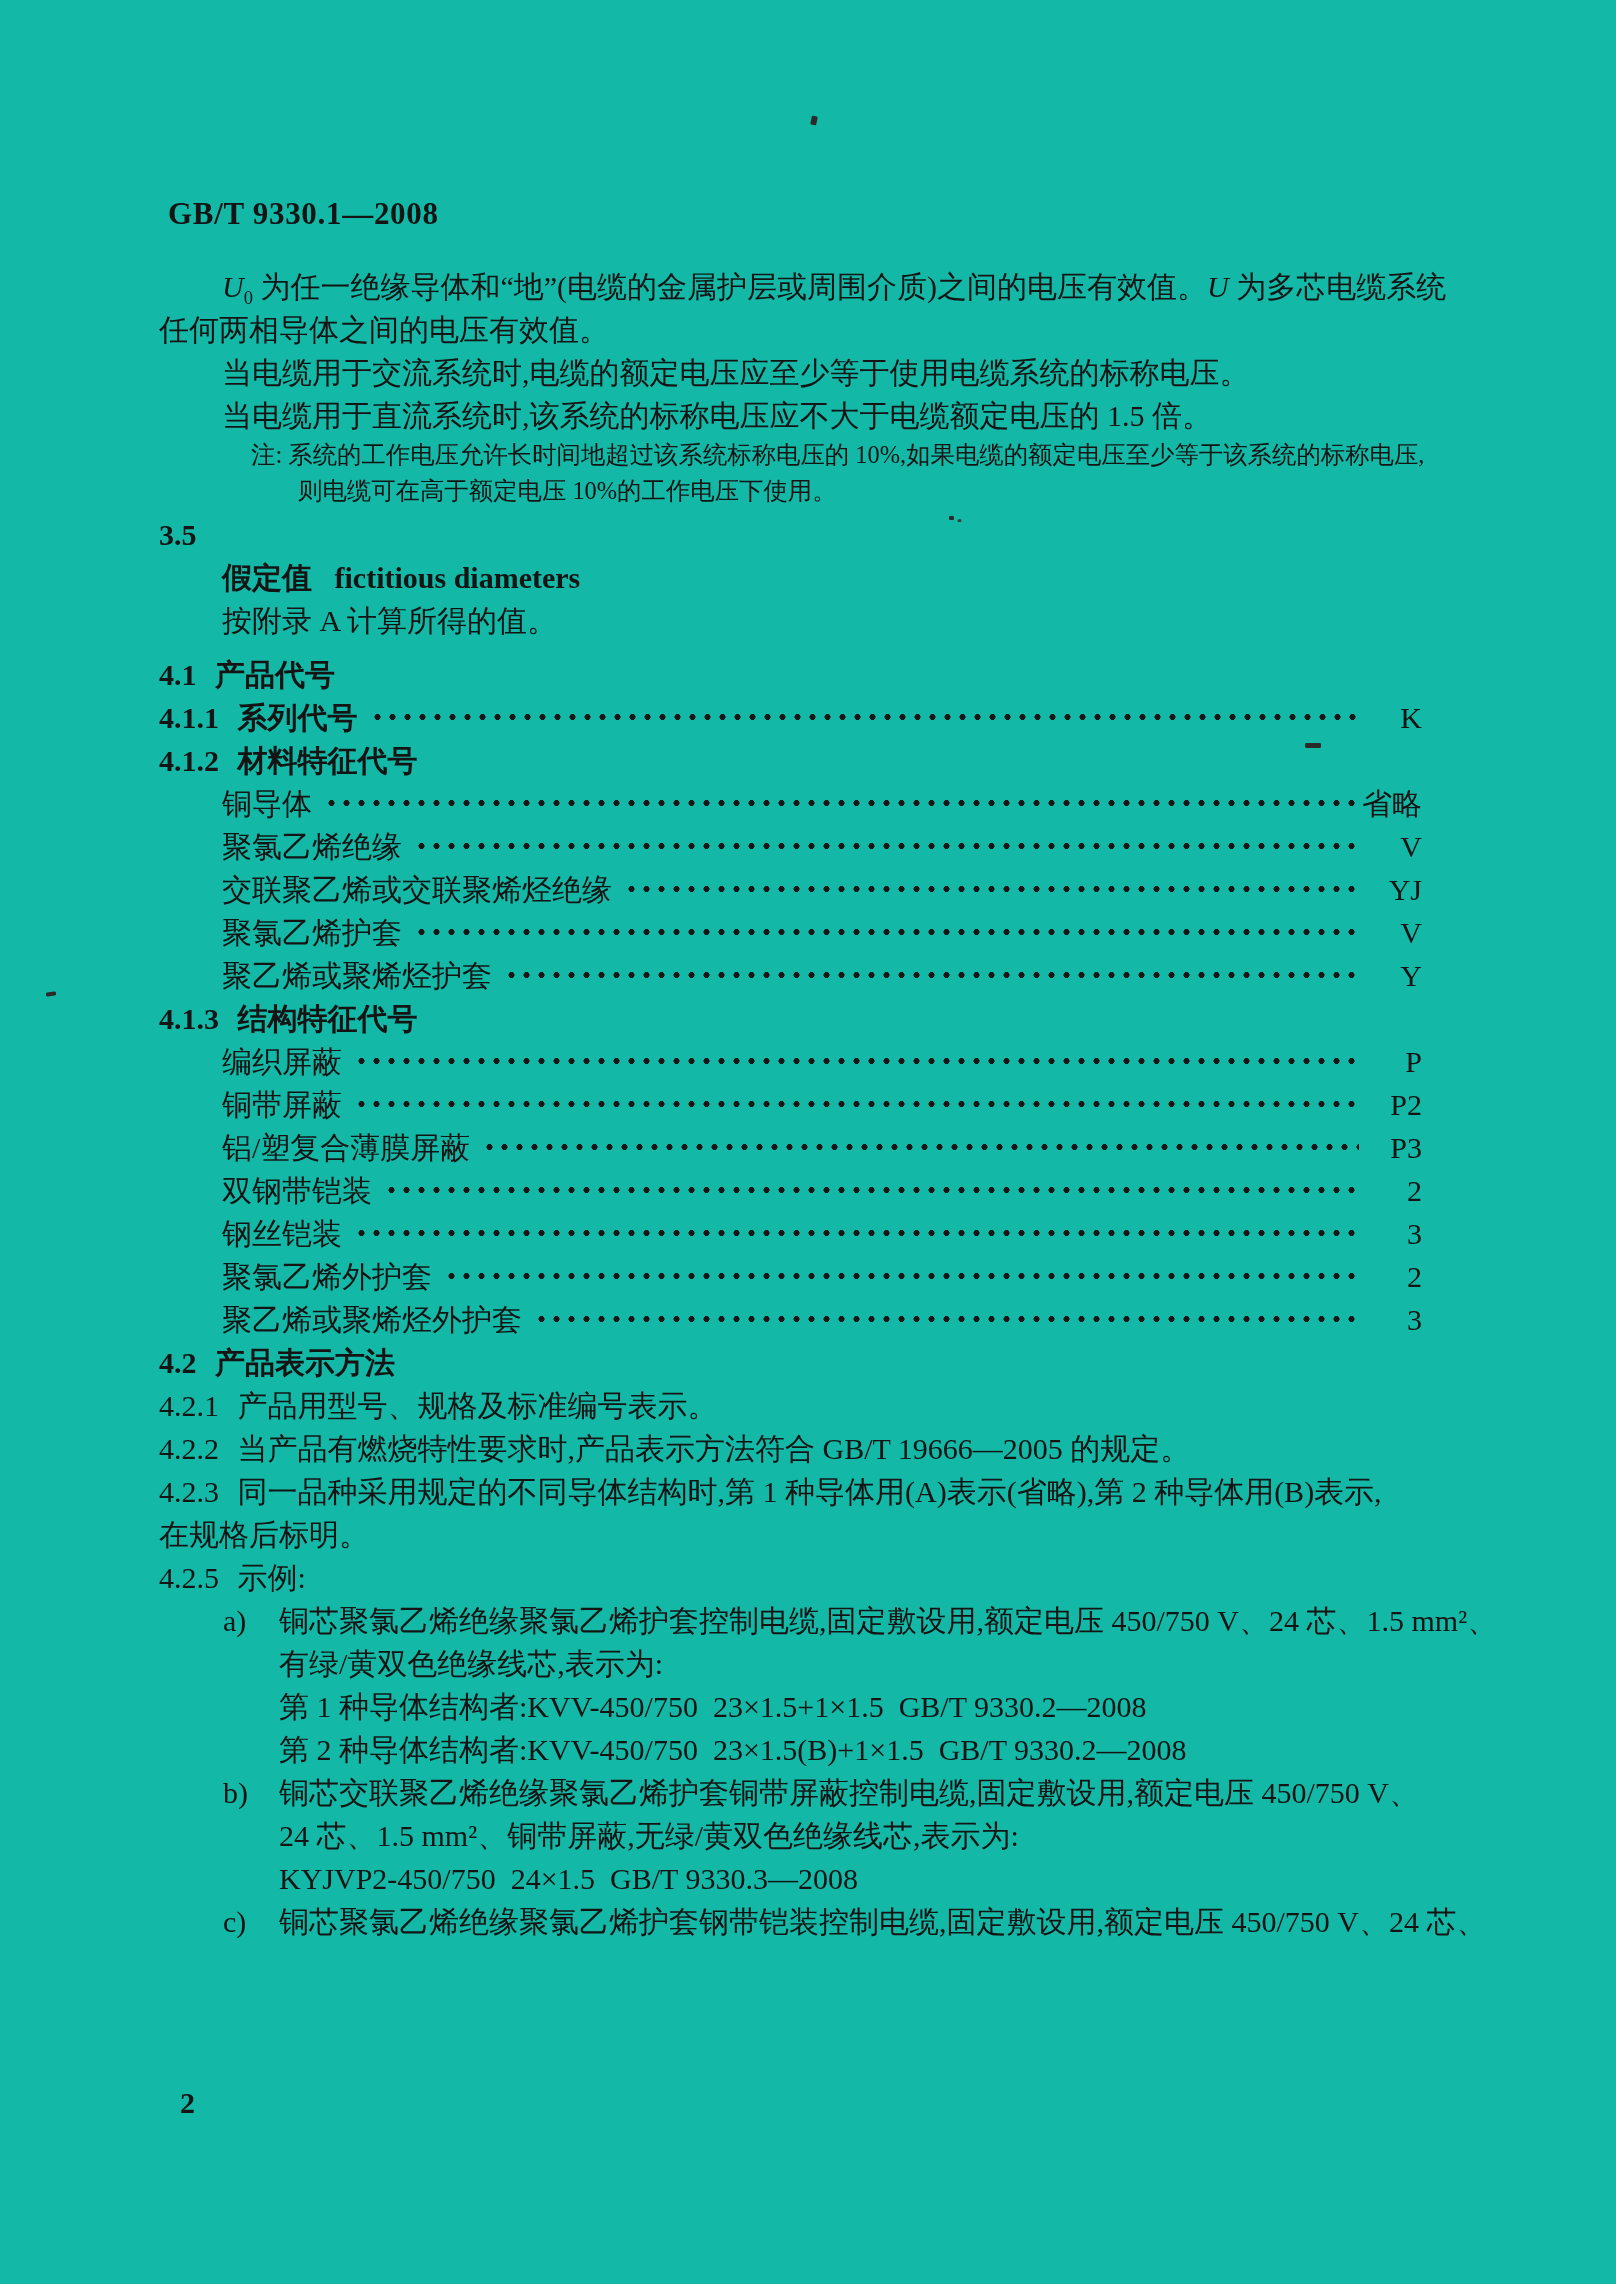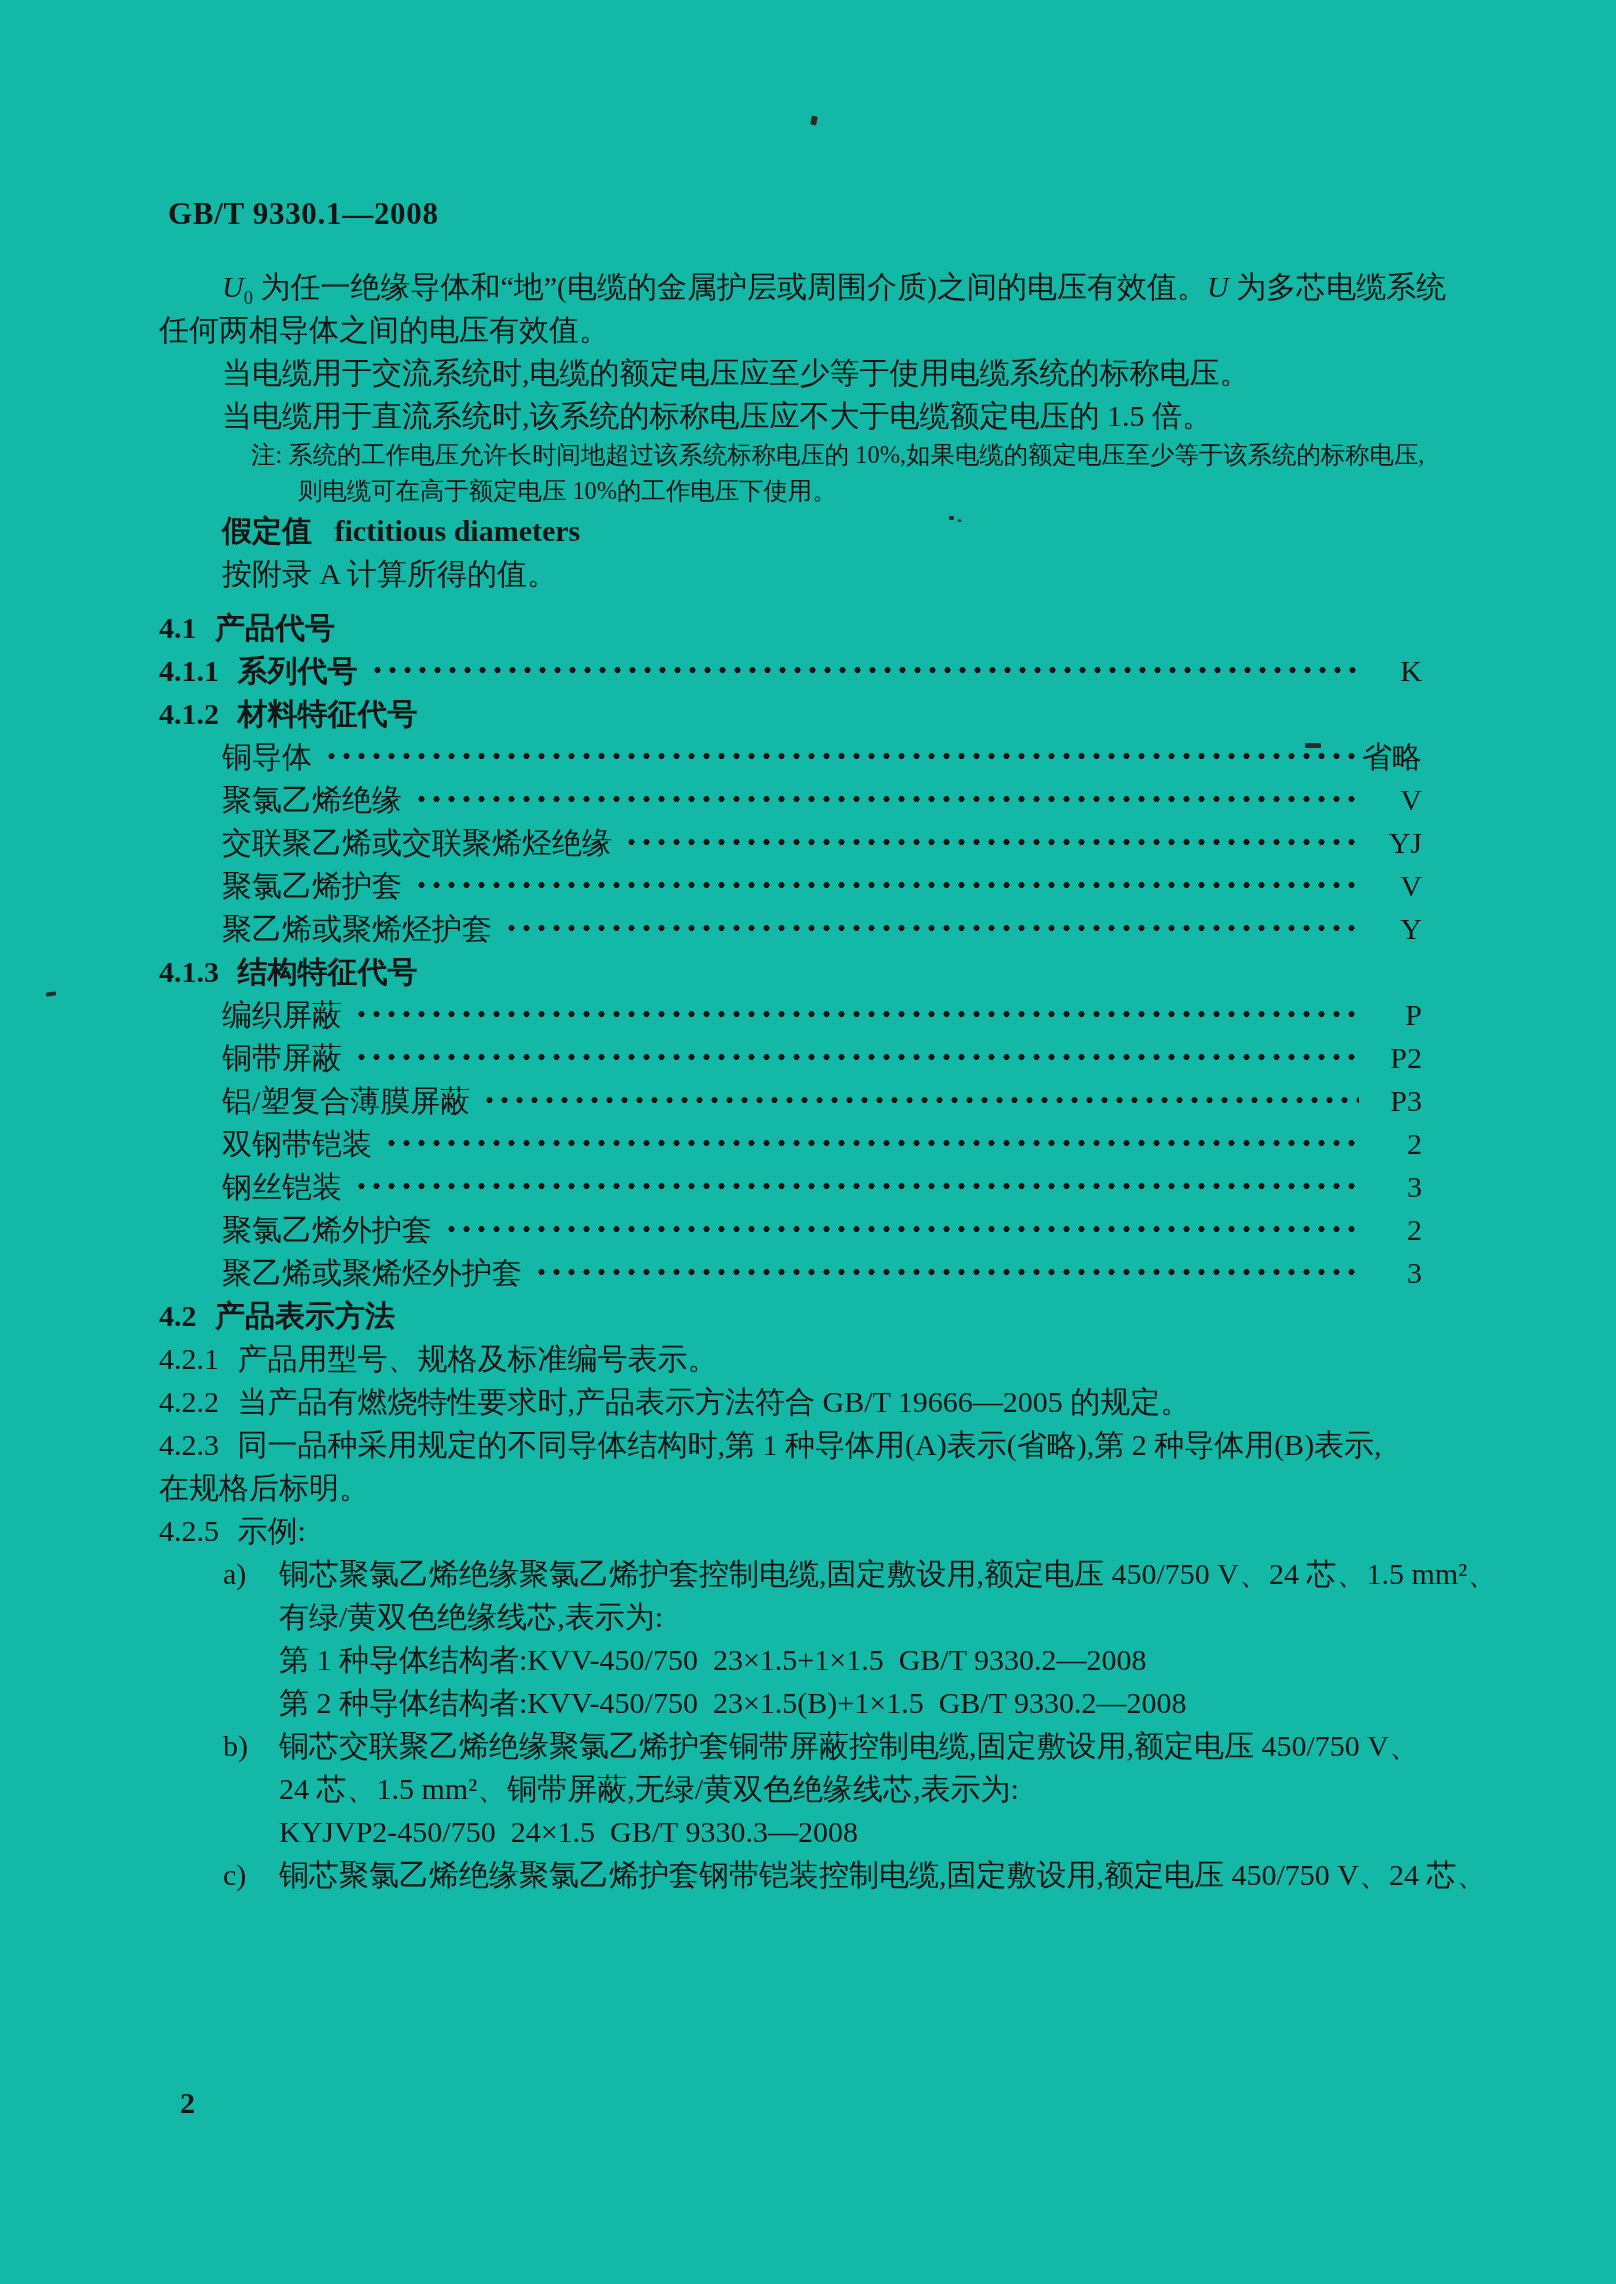--- a/index.html
+++ b/index.html
@@ -78,20 +78,21 @@
   <div class="content">
 
     <div class="line indent1 first-gap"><span class="var">U</span><sub class="subz">0</sub><span> 为任一绝缘导体和“地”(电缆的金属护层或周围介质)之间的电压有效值。</span><span class="var">U</span><span> 为多芯电缆系统</span></div>
     <div class="line">任何两相导体之间的电压有效值。</div>
     <div class="line indent1">当电缆用于交流系统时,电缆的额定电压应至少等于使用电缆系统的标称电压。</div>
     <div class="line indent1">当电缆用于直流系统时,该系统的标称电压应不大于电缆额定电压的 1.5 倍。</div>
 
     <div class="note-line note-1">注: 系统的工作电压允许长时间地超过该系统标称电压的 10%,如果电缆的额定电压至少等于该系统的标称电压,</div>
     <div class="note-line note-2">则电缆可在高于额定电压 10%的工作电压下使用。</div>
 
+    <div class="line bold" style="margin-top:4px;">3.5</div>
     <div class="line indent1"><span class="bold">假定值</span><span class="bold" style="margin-left:22.5px;">fictitious diameters</span></div>
     <div class="line indent1">按附录 A 计算所得的值。</div>
 
 
     <div class="line h2"><span class="num">4.1</span><span>产品代号</span></div>
 
     <div class="line row">
       <span class="row-label bold"><span class="num">4.1.1</span><span>系列代号</span></span>
       <span class="dots"></span>
       <span class="code">K</span>

